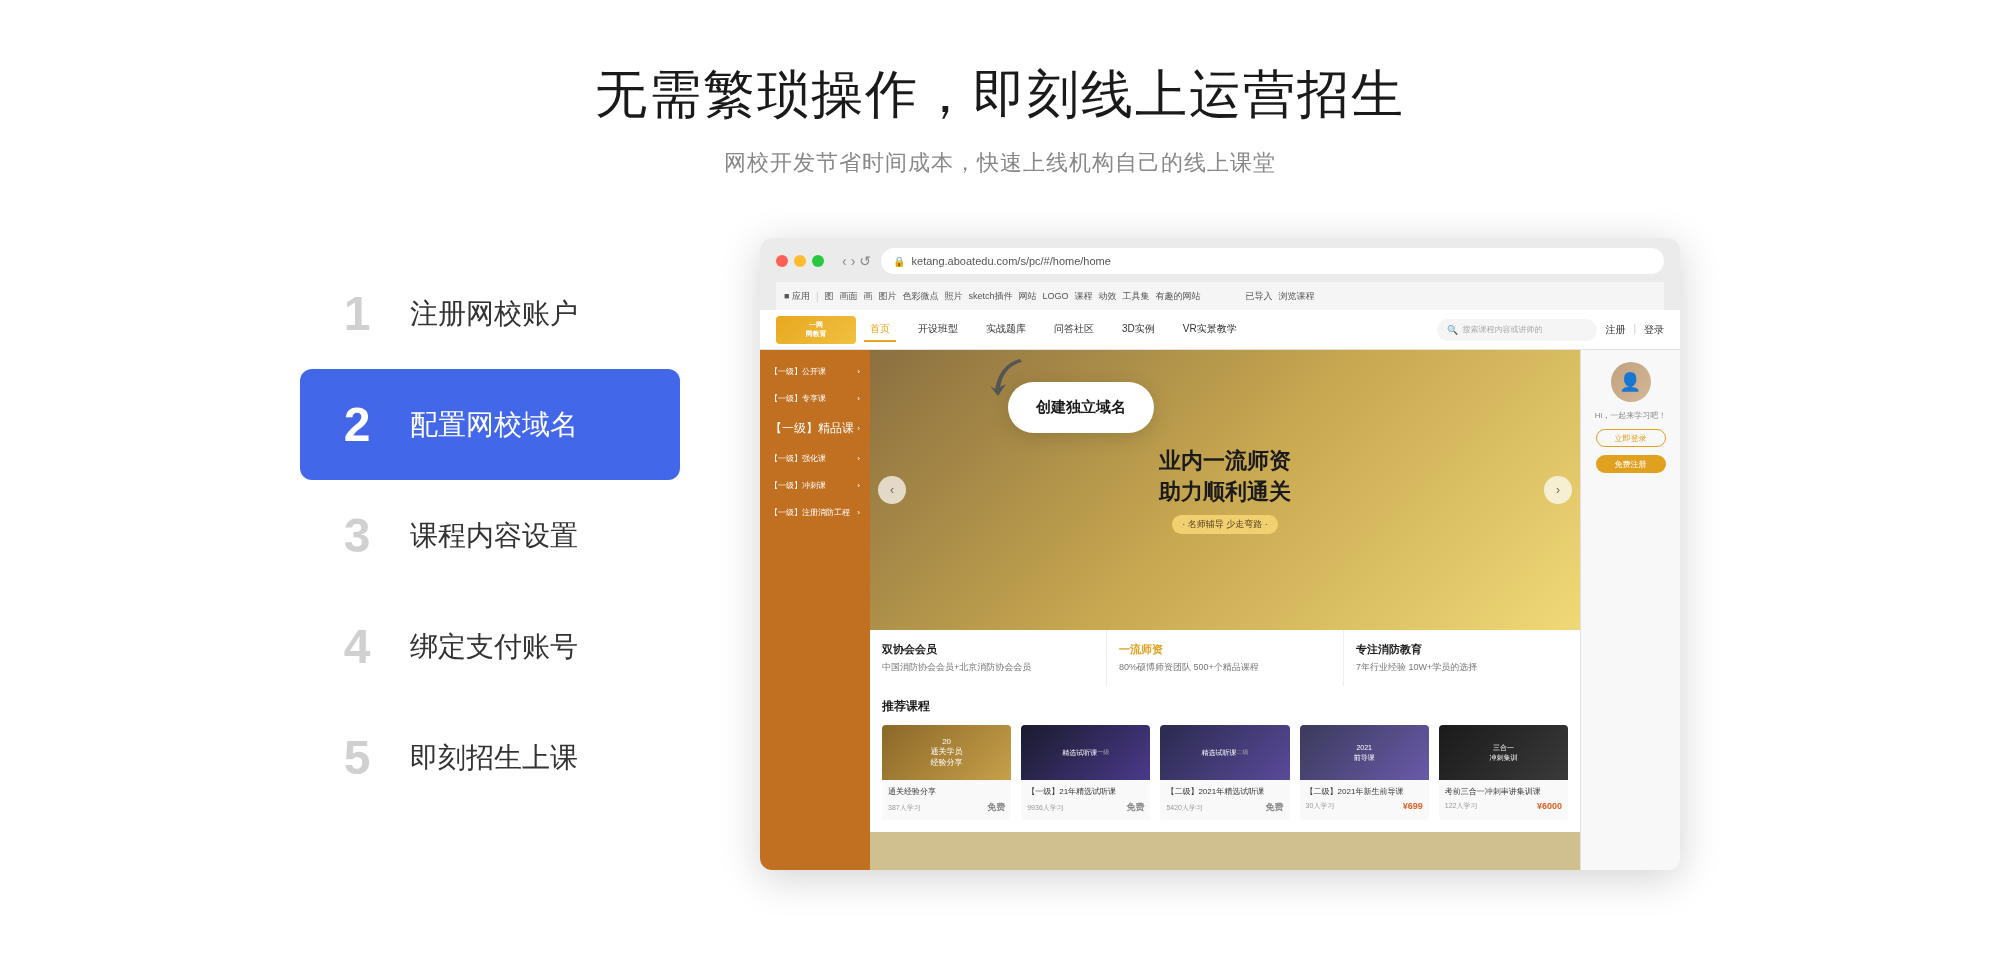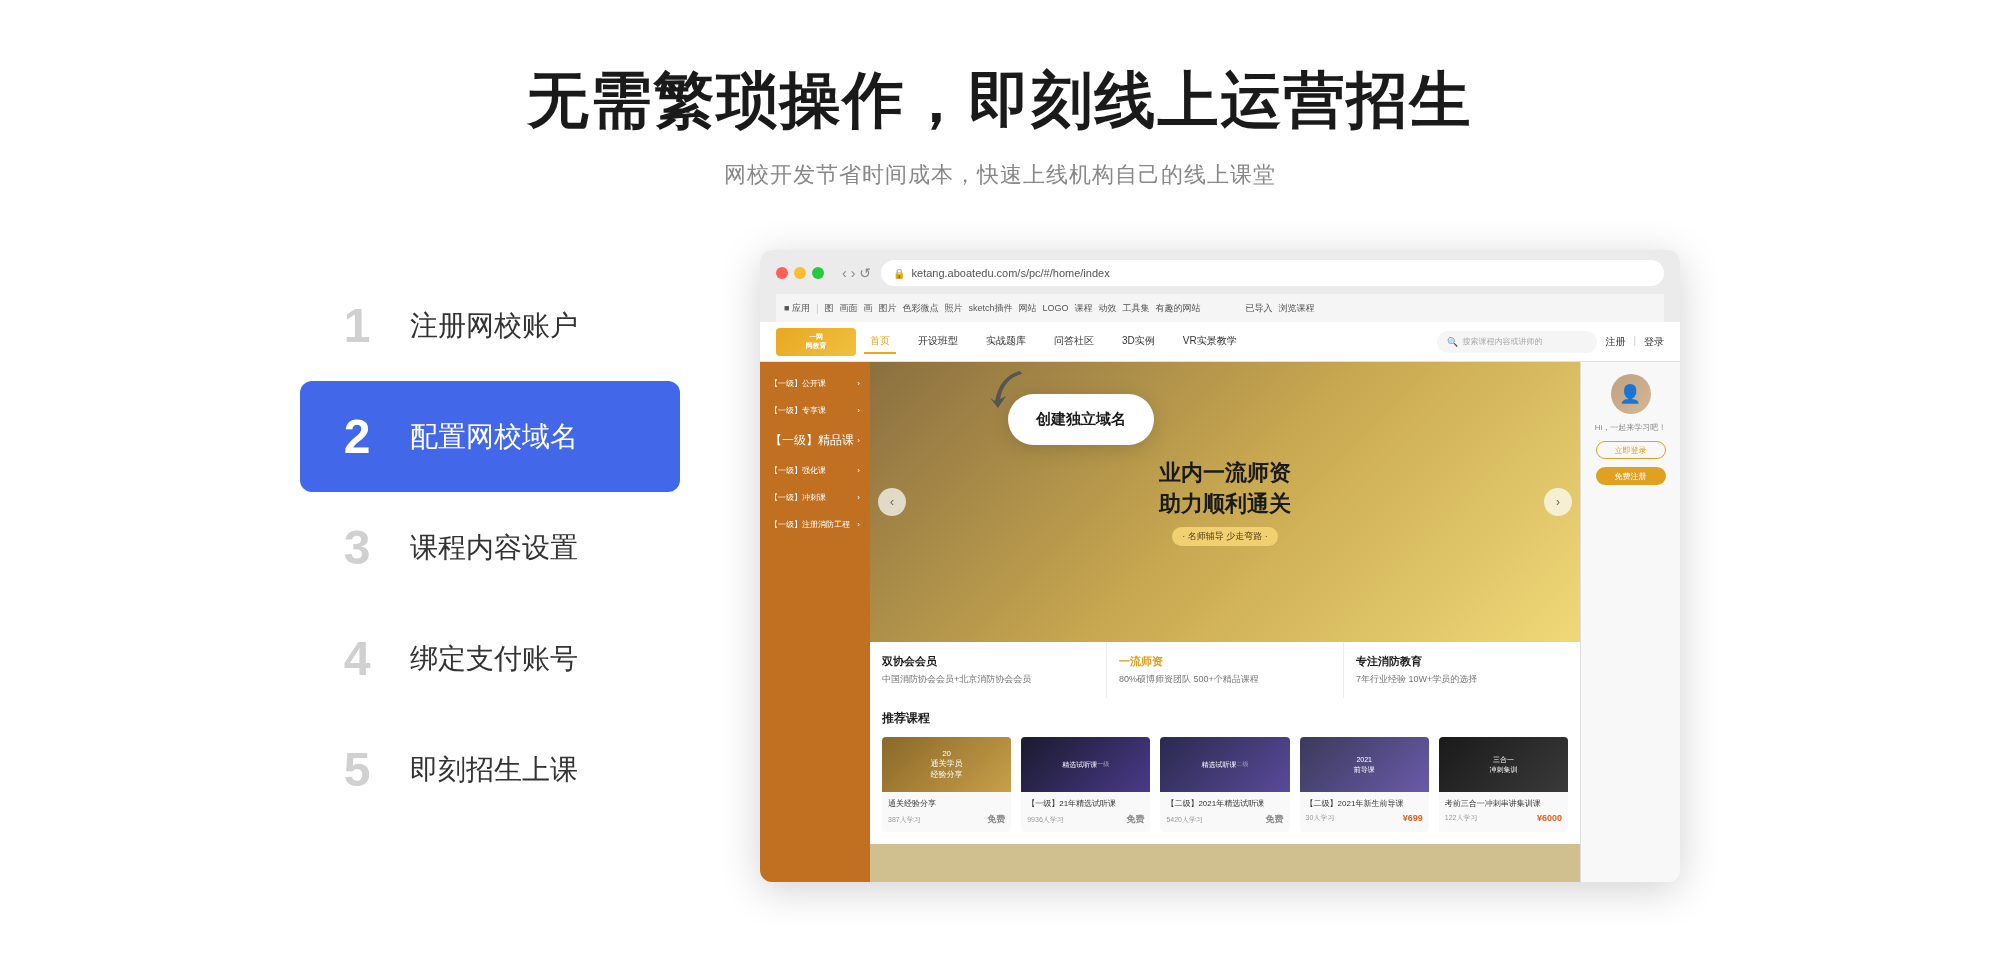--- a/index.html
+++ b/index.html
@@ -19,22 +19,22 @@
       align-items: center;
       padding: 60px 0 0 0;
     }
 
     .header-section {
       text-align: center;
       margin-bottom: 60px;
     }
 
     .main-title {
-      font-size: 61px;
-      font-weight: 700;
+      font-size: 52px;
+      font-weight: 400;
       color: #1a1a1a;
       letter-spacing: 2px;
       margin-bottom: 18px;
     }
 
     .sub-title {
       font-size: 22px;
       color: #888888;
       letter-spacing: 1px;
     }
@@ -558,21 +558,21 @@
             <div class="dot dot-yellow"></div>
             <div class="dot dot-green"></div>
           </div>
           <div class="browser-nav-btns">
             <span class="nav-btn">‹</span>
             <span class="nav-btn">›</span>
             <span class="nav-btn">↺</span>
           </div>
           <div class="browser-address-bar">
             <span class="lock-icon">🔒</span>
-            <span>ketang.aboatedu.com/s/pc/#/home/index</span>
+            <span>ketang.aboatedu.com/s/pc/#/home/home</span>
           </div>
         </div>
         <div class="browser-toolbar">
           <span style="font-size:9px;color:#555;">■ 应用</span>
           <span style="color:#ccc;">|</span>
           <span style="font-size:9px;color:#555;">图</span>
           <span style="font-size:9px;color:#555;">画面</span>
           <span style="font-size:9px;color:#555;">画</span>
           <span style="font-size:9px;color:#555;">图片</span>
           <span style="font-size:9px;color:#555;">色彩微点</span>

